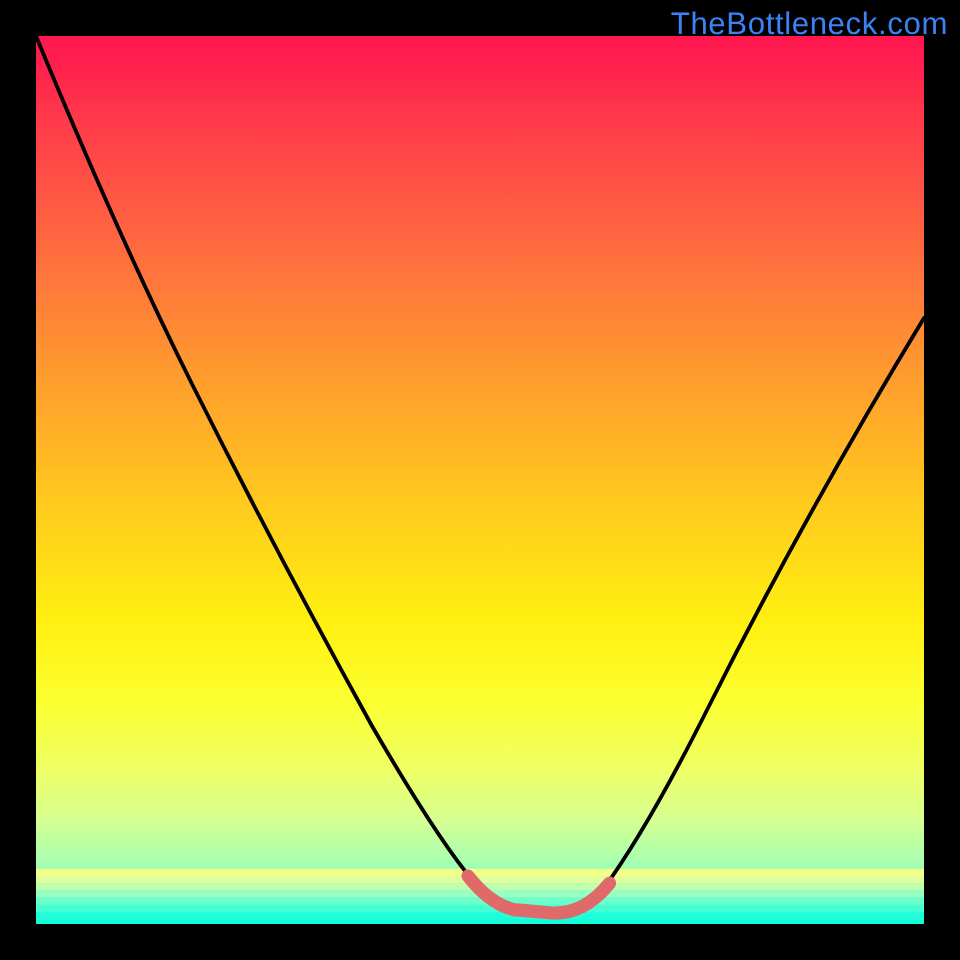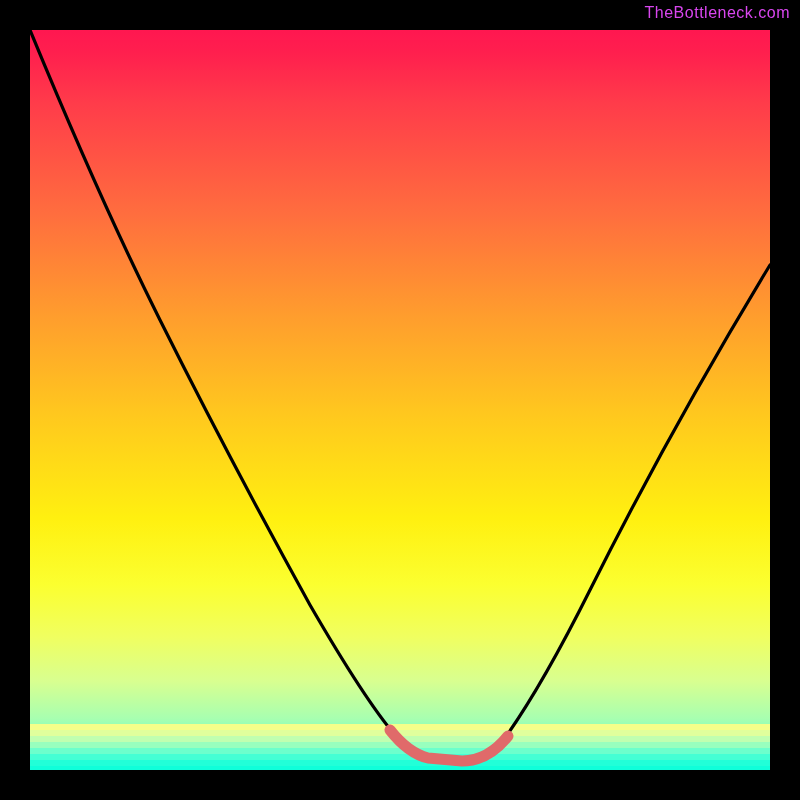--- a/index.html
+++ b/index.html
@@ -14,22 +14,22 @@
   .frame {
     position: relative;
     width: 800px;
     height: 800px;
     background: #000;
   }
   .watermark {
     position: absolute;
     top: 4px;
     right: 10px;
-    color: #d946ef;
-    font-size: 16px;
+    color: #3b82f6;
+    font-size: 26px;
     font-weight: 500;
     letter-spacing: 0.5px;
     z-index: 10;
     user-select: none;
   }
   .plot-area {
     position: absolute;
     left: 30px;
     top: 30px;
     width: 740px;

